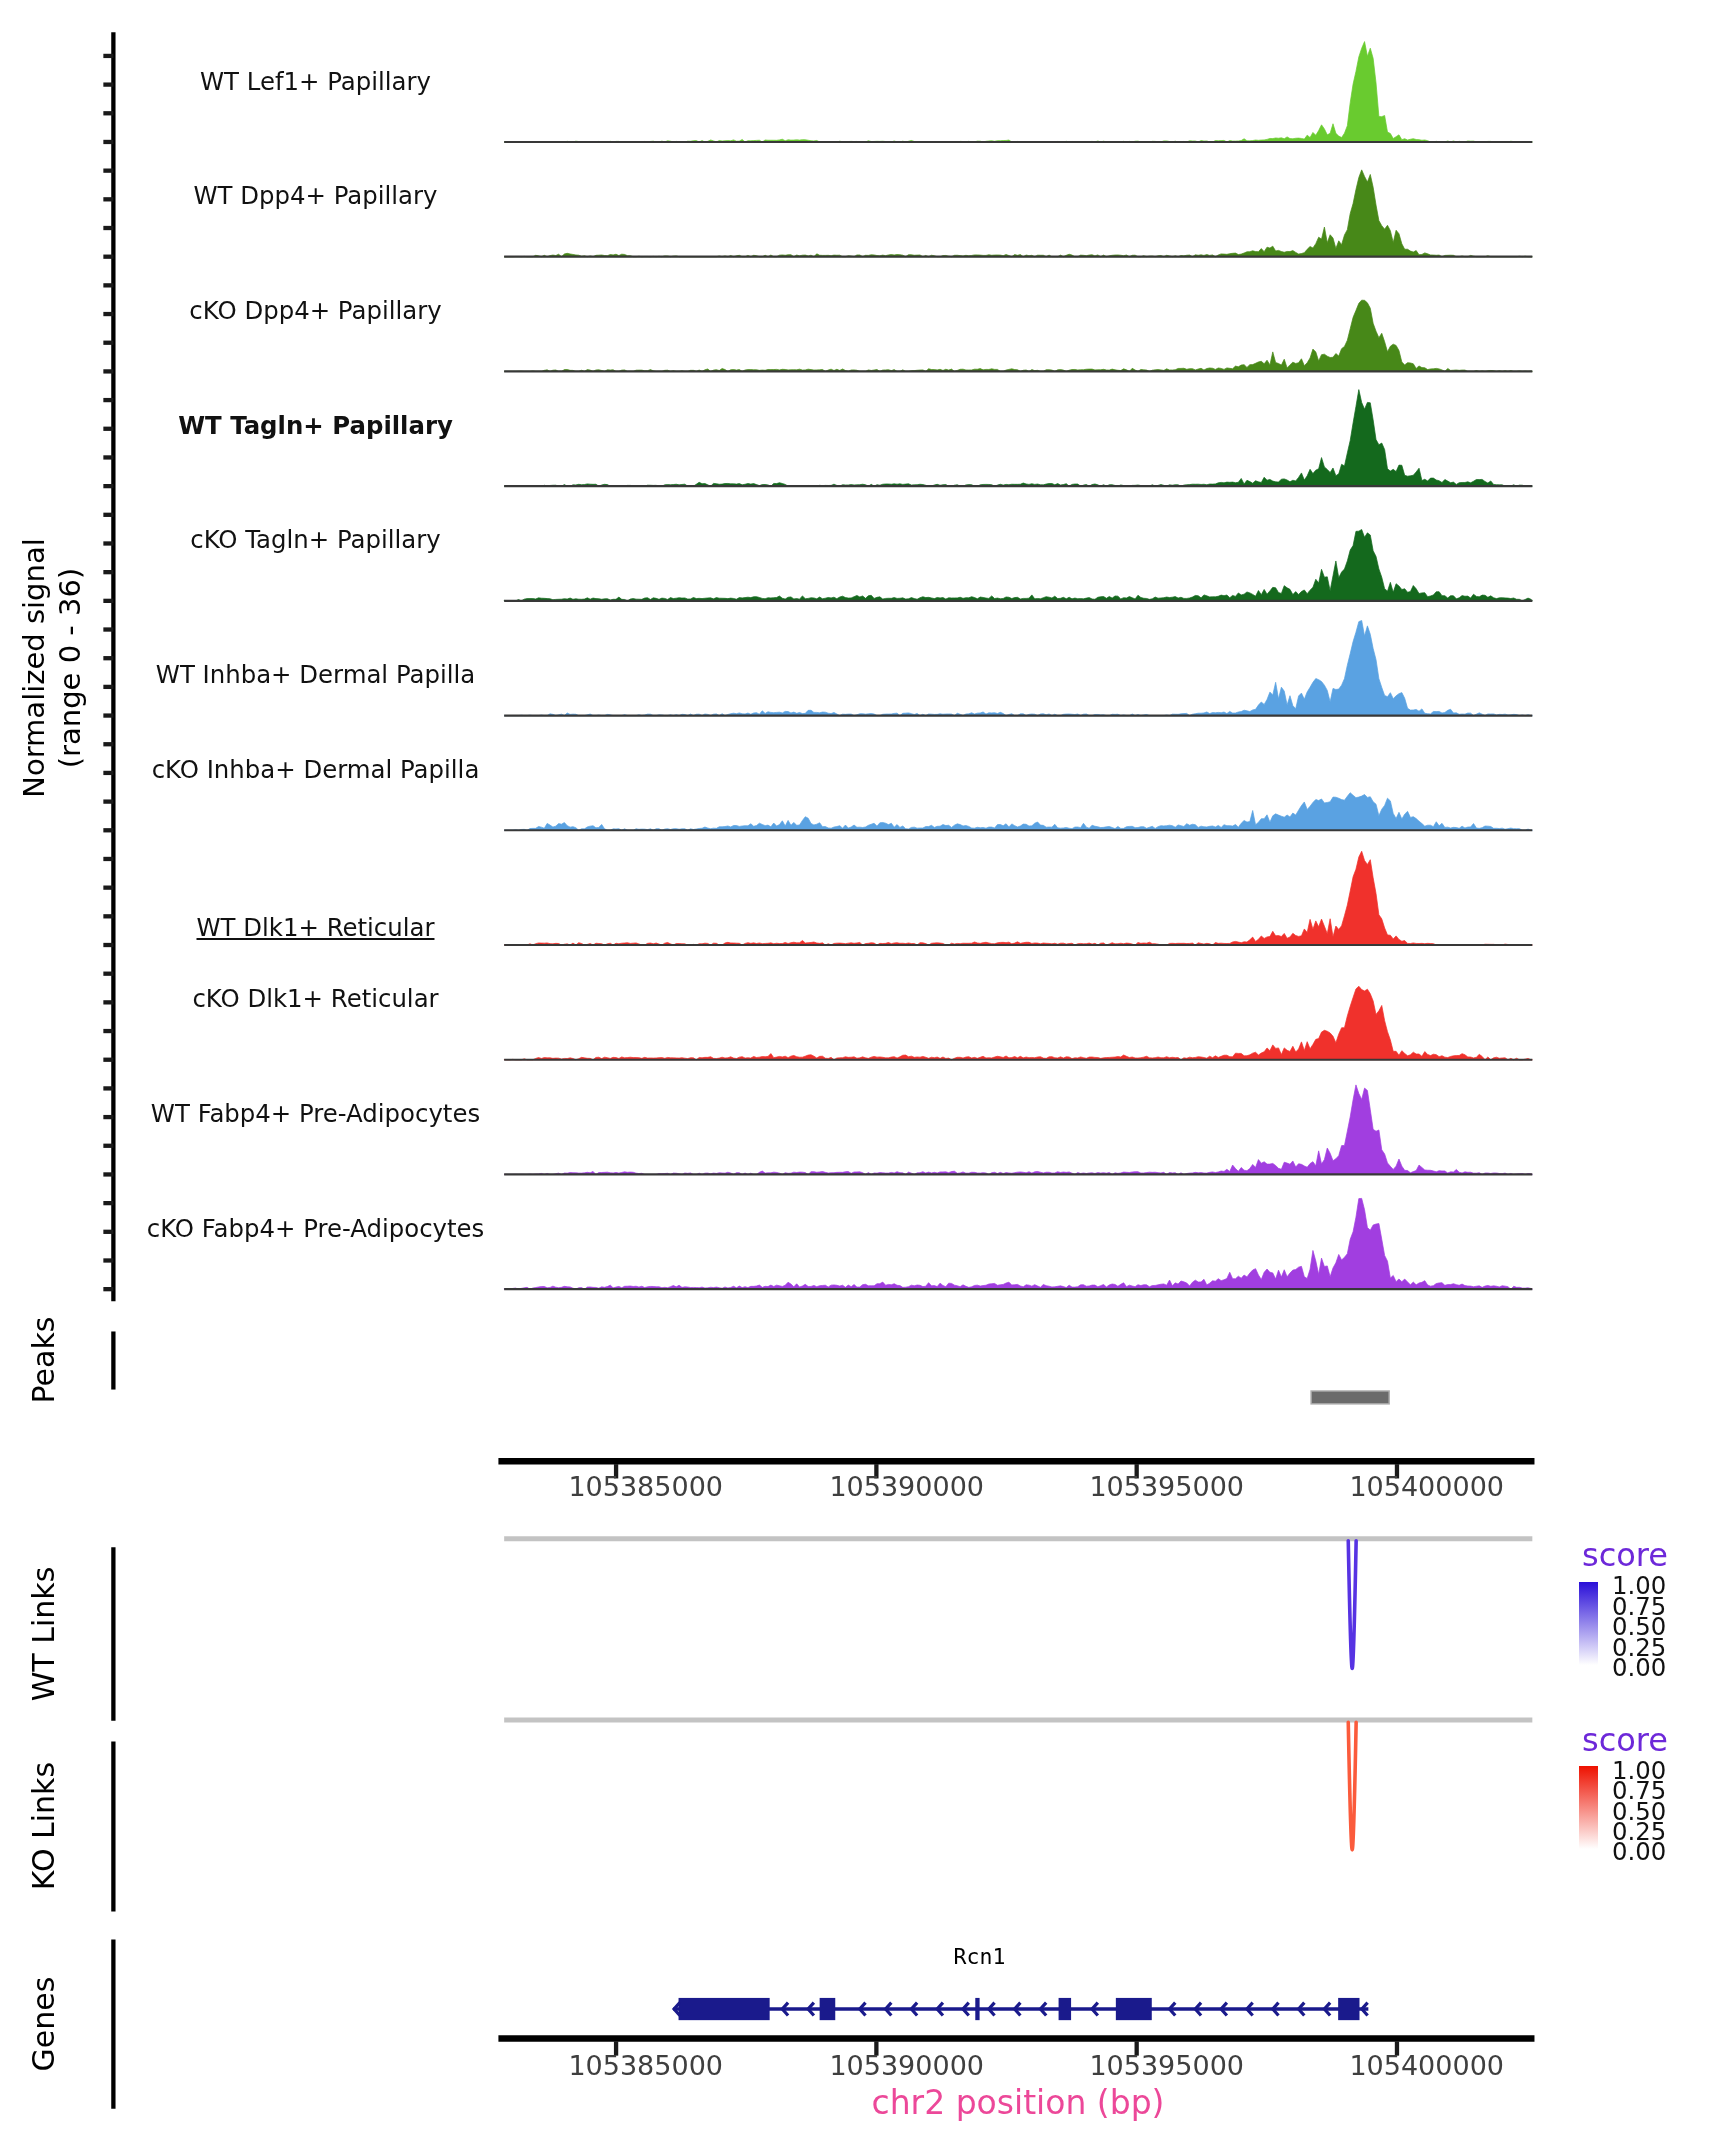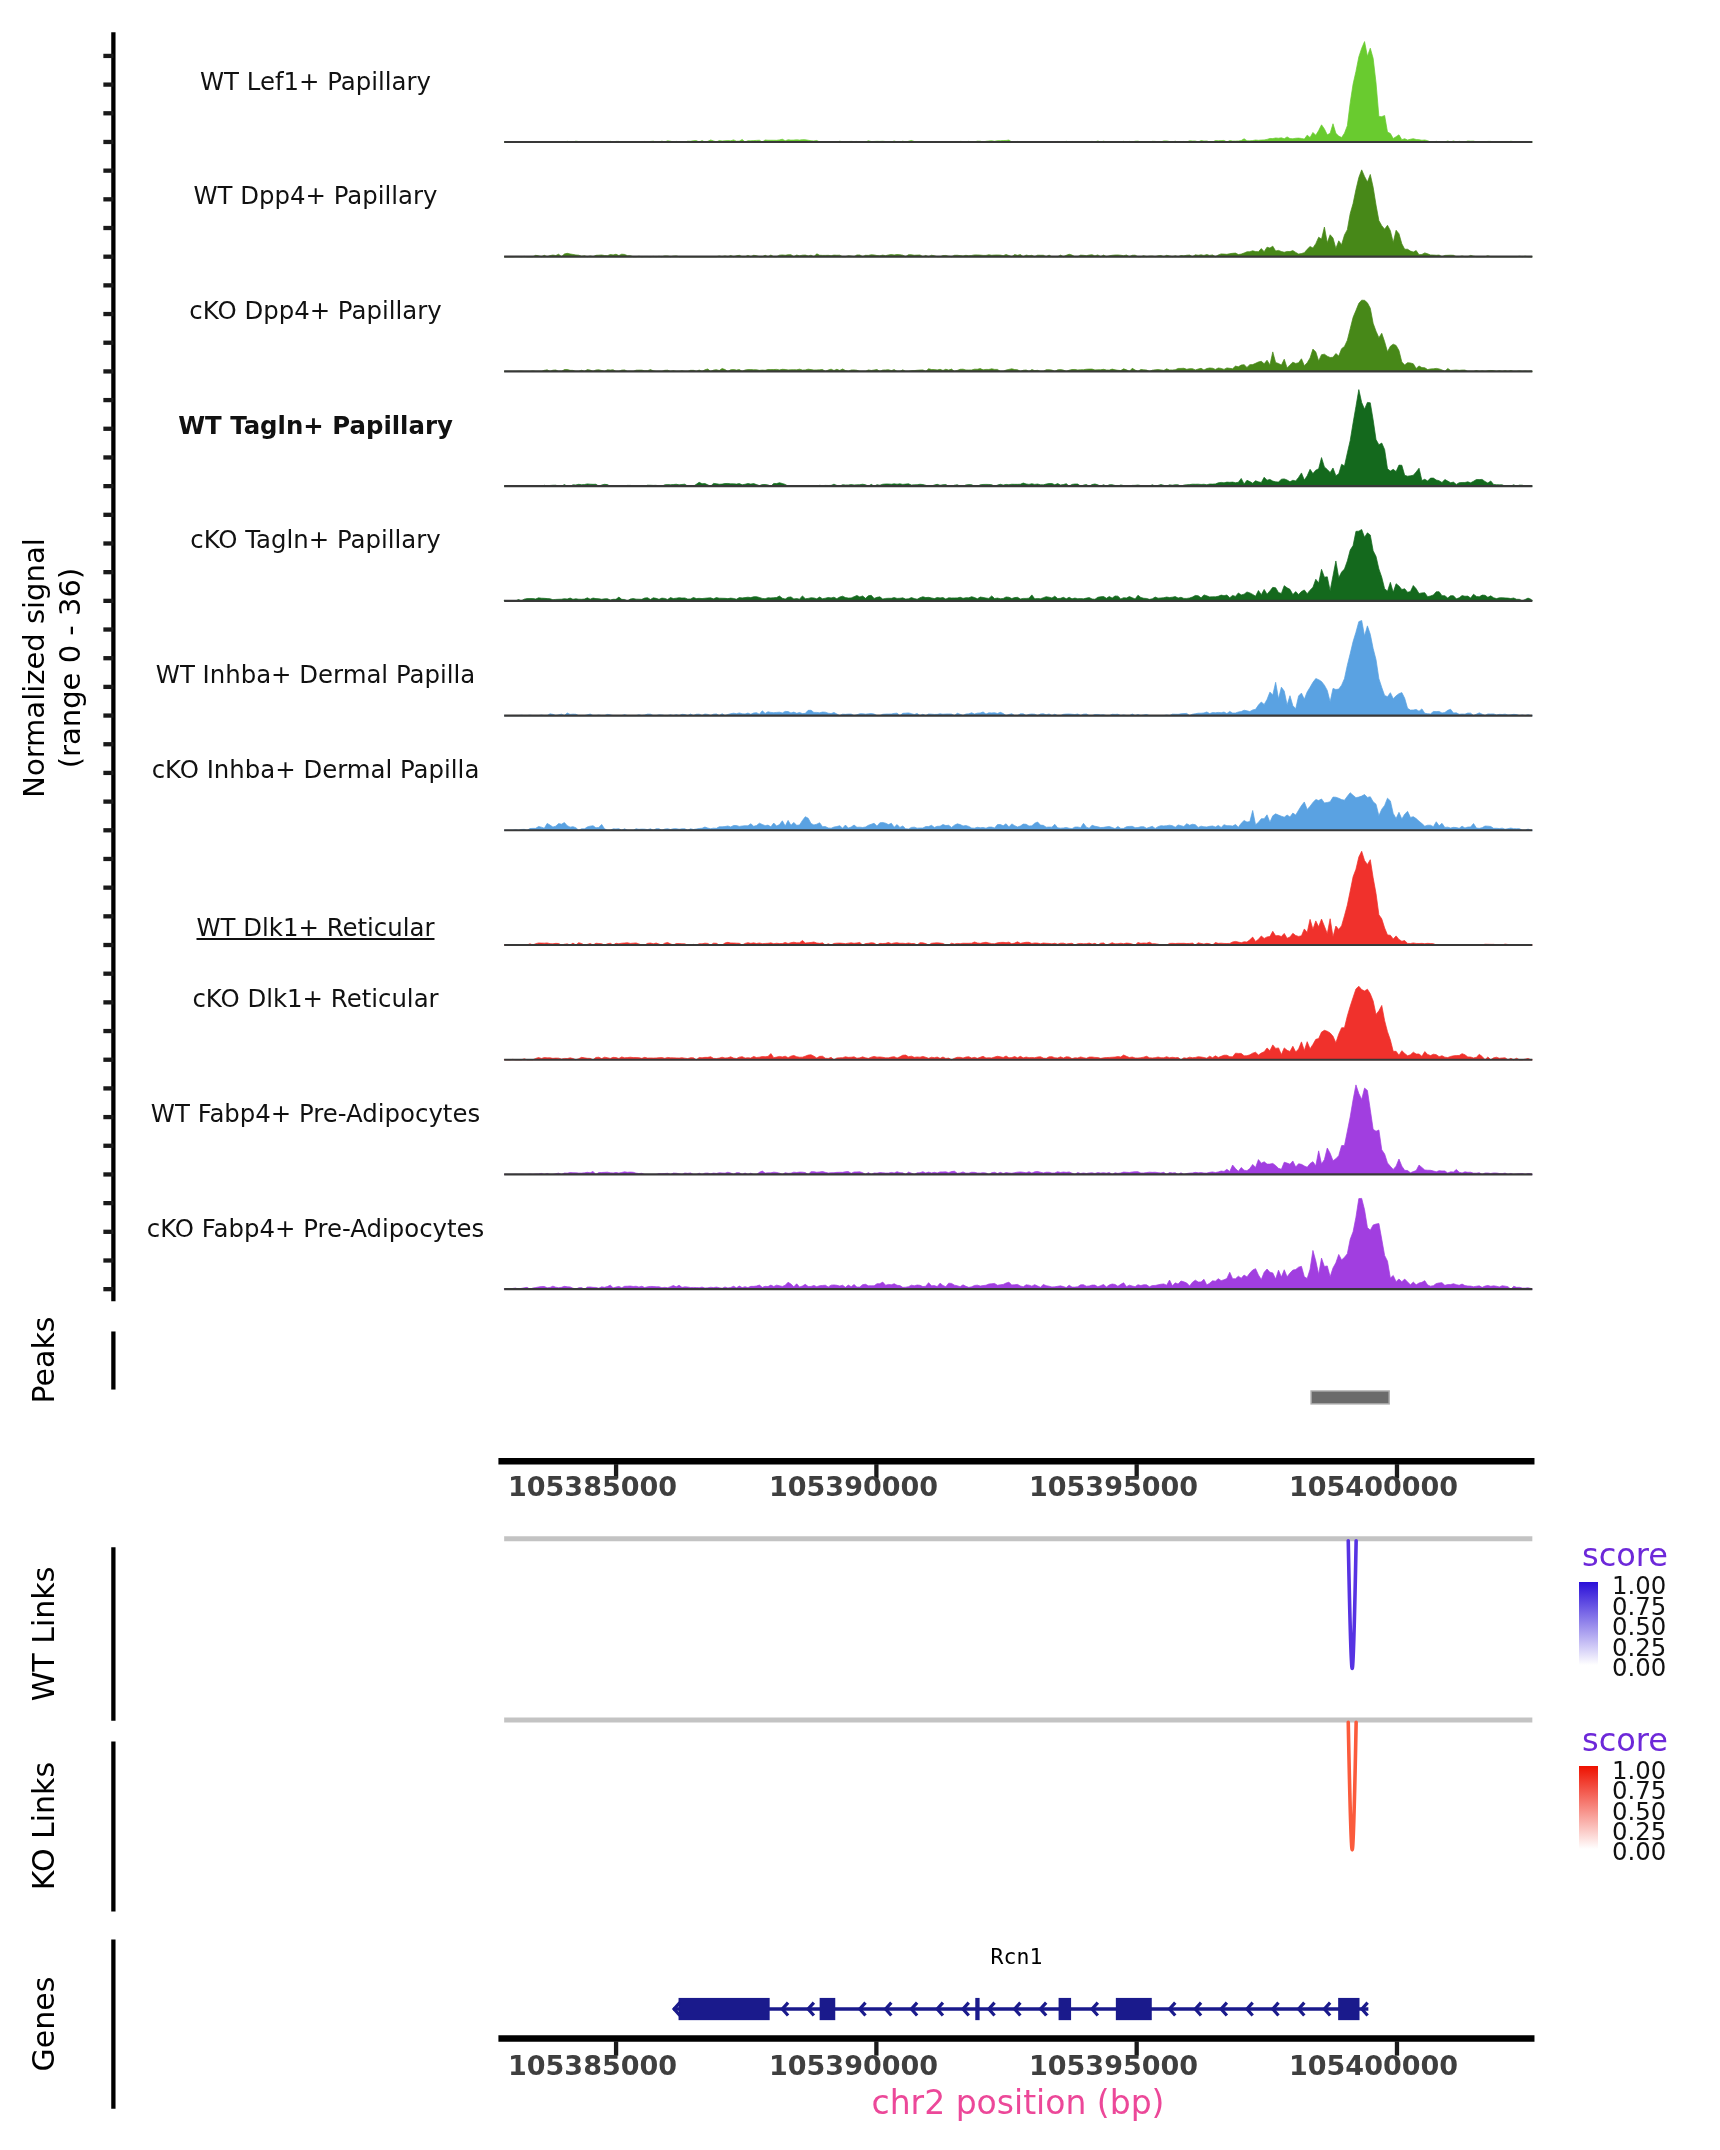--- a/index.html
+++ b/index.html
@@ -5,21 +5,21 @@
   html,body{margin:0;padding:0;background:#ffffff;}
   #page{position:relative;width:1721px;height:2151px;background:#ffffff;overflow:hidden;
         font-family:"DejaVu Sans",sans-serif;}
   svg{position:absolute;left:0;top:0;}
   .track-label{position:absolute;left:122px;width:387px;height:39px;display:flex;
     align-items:center;justify-content:center;font-size:24.4px;color:#111;white-space:nowrap;text-align:center;}
   .rot{position:absolute;transform:translate(-50%,-50%) rotate(-90deg);transform-origin:center;
     white-space:nowrap;color:#000;}
   .ylab{font-size:29px;line-height:36px;text-align:center;}
   .side-label{font-size:30px;}
-  .xtick-label{position:absolute;width:215px;text-align:left;font-size:27px;color:#3f3f3f;font-weight:bold;}
+  .xtick-label{position:absolute;width:215px;text-align:right;font-size:27px;color:#3f3f3f;}
   .axis-title{position:absolute;text-align:center;font-size:33px;color:#ec4899;}
   .legend-title{position:absolute;font-size:32px;color:#6d28d9;}
   .legend-bar{position:absolute;width:18.6px;height:83px;}
   .legend-tick{position:absolute;font-size:24.4px;color:#111;line-height:20px;}
   .gene-name{position:absolute;font-family:"DejaVu Sans Mono",monospace;font-size:21.5px;color:#000;
     text-align:center;width:215px;}
 </style>
 </head>
 <body>
 
@@ -190,17 +190,17 @@
   <div class="legend-title" style="left:1582px;top:1721px;">score</div>
   <div class="legend-bar" id="ko-legend-bar" style="left: 1579px; top: 1766px; background: linear-gradient(rgb(238, 17, 0), rgb(255, 255, 255));"></div>
   <div id="ko-legend-ticks">
       <div class="legend-tick" style="left: 1612px; top: 1761px;">1.00</div>
       <div class="legend-tick" style="left: 1612px; top: 1781px;">0.75</div>
       <div class="legend-tick" style="left: 1612px; top: 1802px;">0.50</div>
       <div class="legend-tick" style="left: 1612px; top: 1822px;">0.25</div>
       <div class="legend-tick" style="left: 1612px; top: 1842px;">0.00</div>
     </div>
 
-  <div class="gene-name" style="left:909px;top:1944px;">Rcn1</div>
+  <div class="gene-name" style="left:872px;top:1944px;">Rcn1</div>
 
   <div class="axis-title" style="left:803px;top:2083px;width:430px;">chr2 position (bp)</div>
 </div>
 
 
 </body></html>

